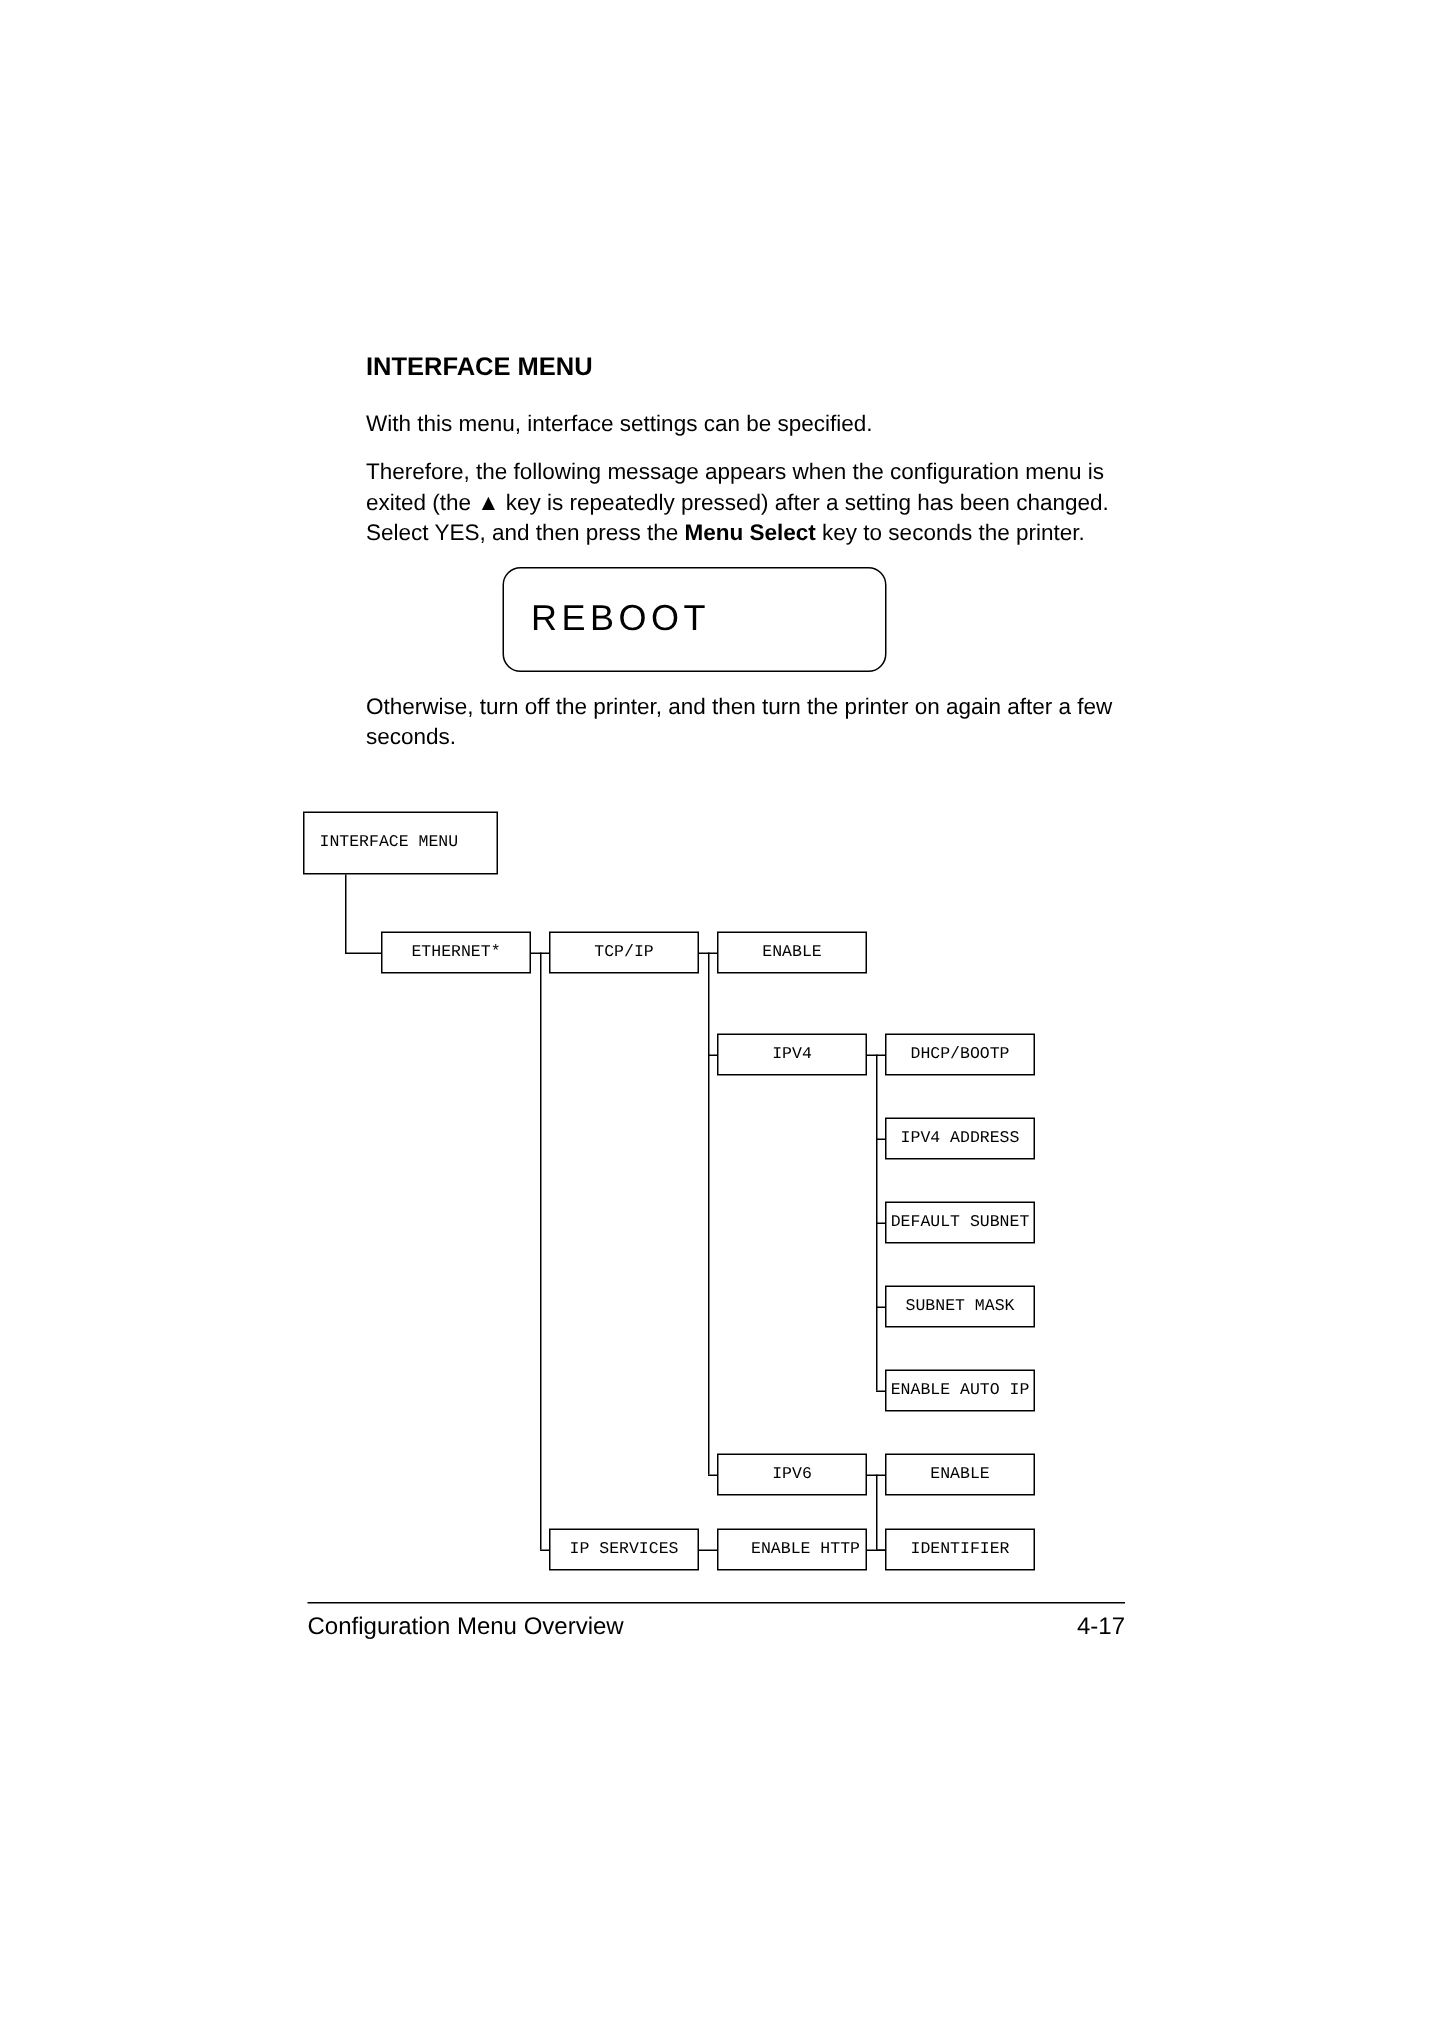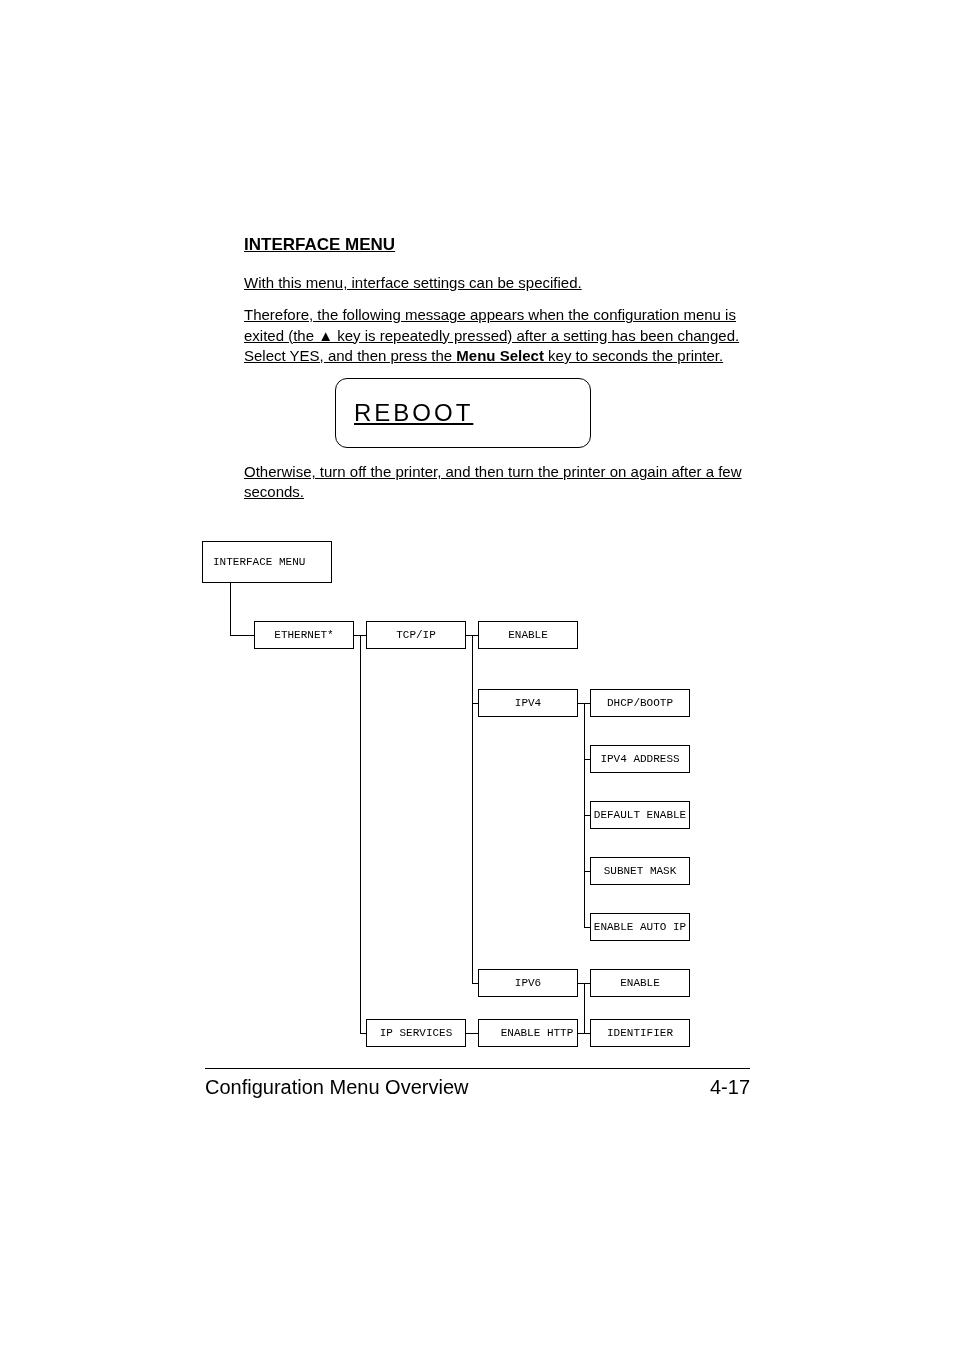--- a/index.html
+++ b/index.html
@@ -10,21 +10,20 @@
     height: 1350px;
     background: #fff;
     font-family: Arial, Helvetica, sans-serif;
     color: #000;
   }
   .page {
     width: 954px;
     height: 1175px;
     position: relative;
     padding: 235px 200px 0 210px;
-    text-decoration: underline;
   }
   .heading {
     font-weight: bold;
     font-size: 17px;
     margin: 0 0 18px 34px;
   }
   .body-para {
     font-size: 15px;
     line-height: 1.35;
     margin: 0 0 12px 34px;
@@ -114,21 +113,21 @@
     background: #000;
   }
   .footer {
     position: absolute;
     left: 205px;
     width: 545px;
     top: 1076px;
     display: flex;
     justify-content: space-between;
     font-family: Arial, sans-serif;
-    font-size: 20px;
+    font-size: 16px;
   }
 </style>
 </head>
 <body>
 
 <div class="page">
 
   <h2 class="heading">INTERFACE MENU</h2>
 
   <p class="body-para">With this menu, interface settings can be specified.</p>
@@ -165,21 +164,21 @@
 
     <div class="conn hline" style="left:262px; top:162px; width:6px;"></div>
     <div class="node c3 n-ipv4">IPV4</div>
     <div class="conn hline" style="left:368px; top:162px; width:12px;"></div>
     <div class="conn vline" style="left:374px; top:162px; height:224px;"></div>
 
     <div class="node c4 n-dhcp">DHCP/BOOTP</div>
     <div class="conn hline" style="left:374px; top:218px; width:6px;"></div>
     <div class="node c4 n-addr">IPV4 ADDRESS</div>
     <div class="conn hline" style="left:374px; top:274px; width:6px;"></div>
-    <div class="node c4 n-rout">DEFAULT ENABLE</div>
+    <div class="node c4 n-rout">DEFAULT SUBNET</div>
     <div class="conn hline" style="left:374px; top:330px; width:6px;"></div>
     <div class="node c4 n-snet">SUBNET MASK</div>
     <div class="conn hline" style="left:374px; top:386px; width:6px;"></div>
     <div class="node c4 n-auto">ENABLE AUTO IP</div>
 
     <div class="conn hline" style="left:262px; top:442px; width:6px;"></div>
     <div class="node c3 n-ipv6">IPV6</div>
     <div class="conn hline" style="left:368px; top:442px; width:12px;"></div>
     <div class="conn vline" style="left:374px; top:442px; height:50px;"></div>
     <div class="node c4 n-en2">ENABLE</div>

